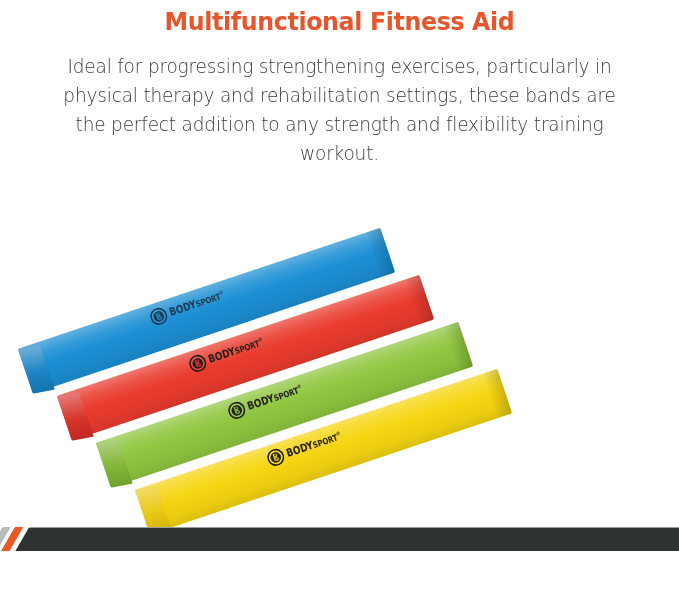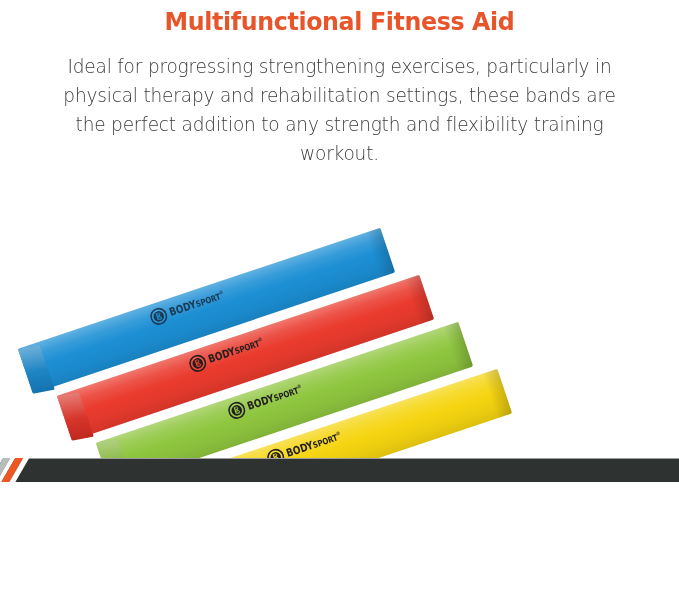--- a/index.html
+++ b/index.html
@@ -9,21 +9,21 @@
   body {
     width: 679px;
     height: 607px;
     background: #ffffff;
     font-family: "Liberation Sans", sans-serif;
     overflow: hidden;
   }
   .page {
     position: relative;
     width: 679px;
-    height: 482px;
+    height: 551px;
     background: #ffffff;
     overflow: hidden;
     text-decoration: underline;
   }
 
   
   .copy-block {
     position: absolute;
     left: 0;
     top: 0;

